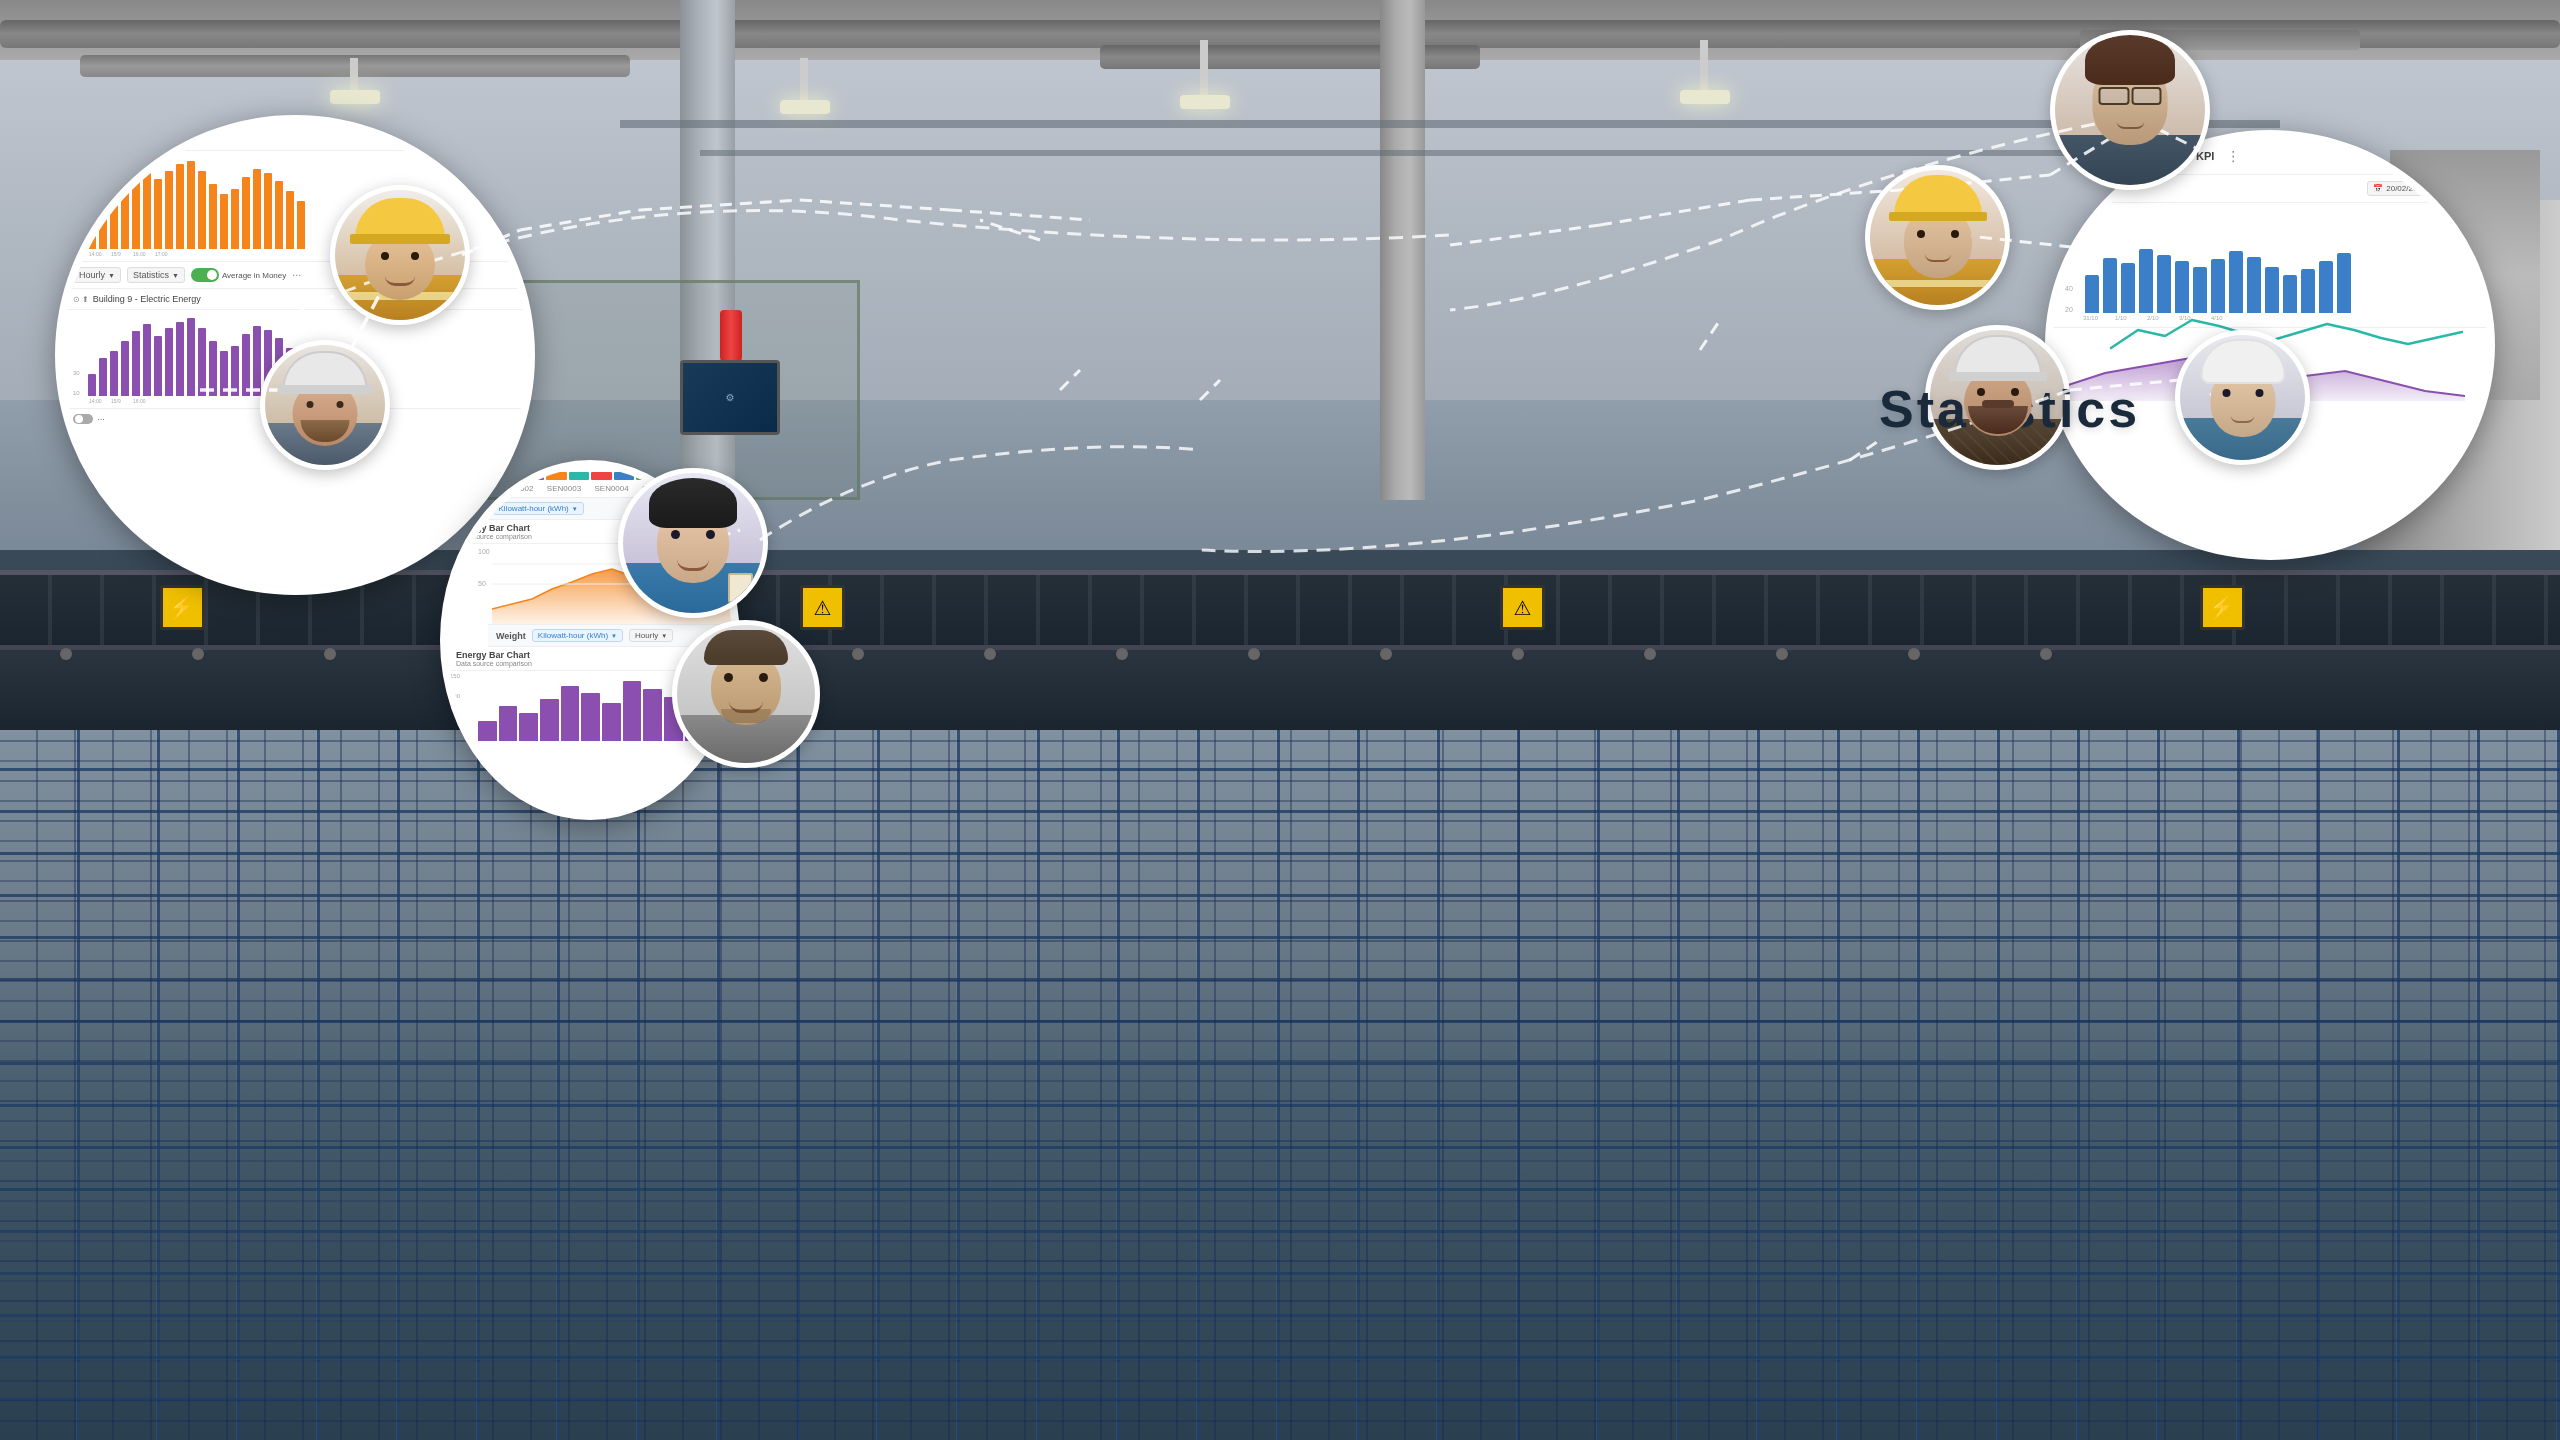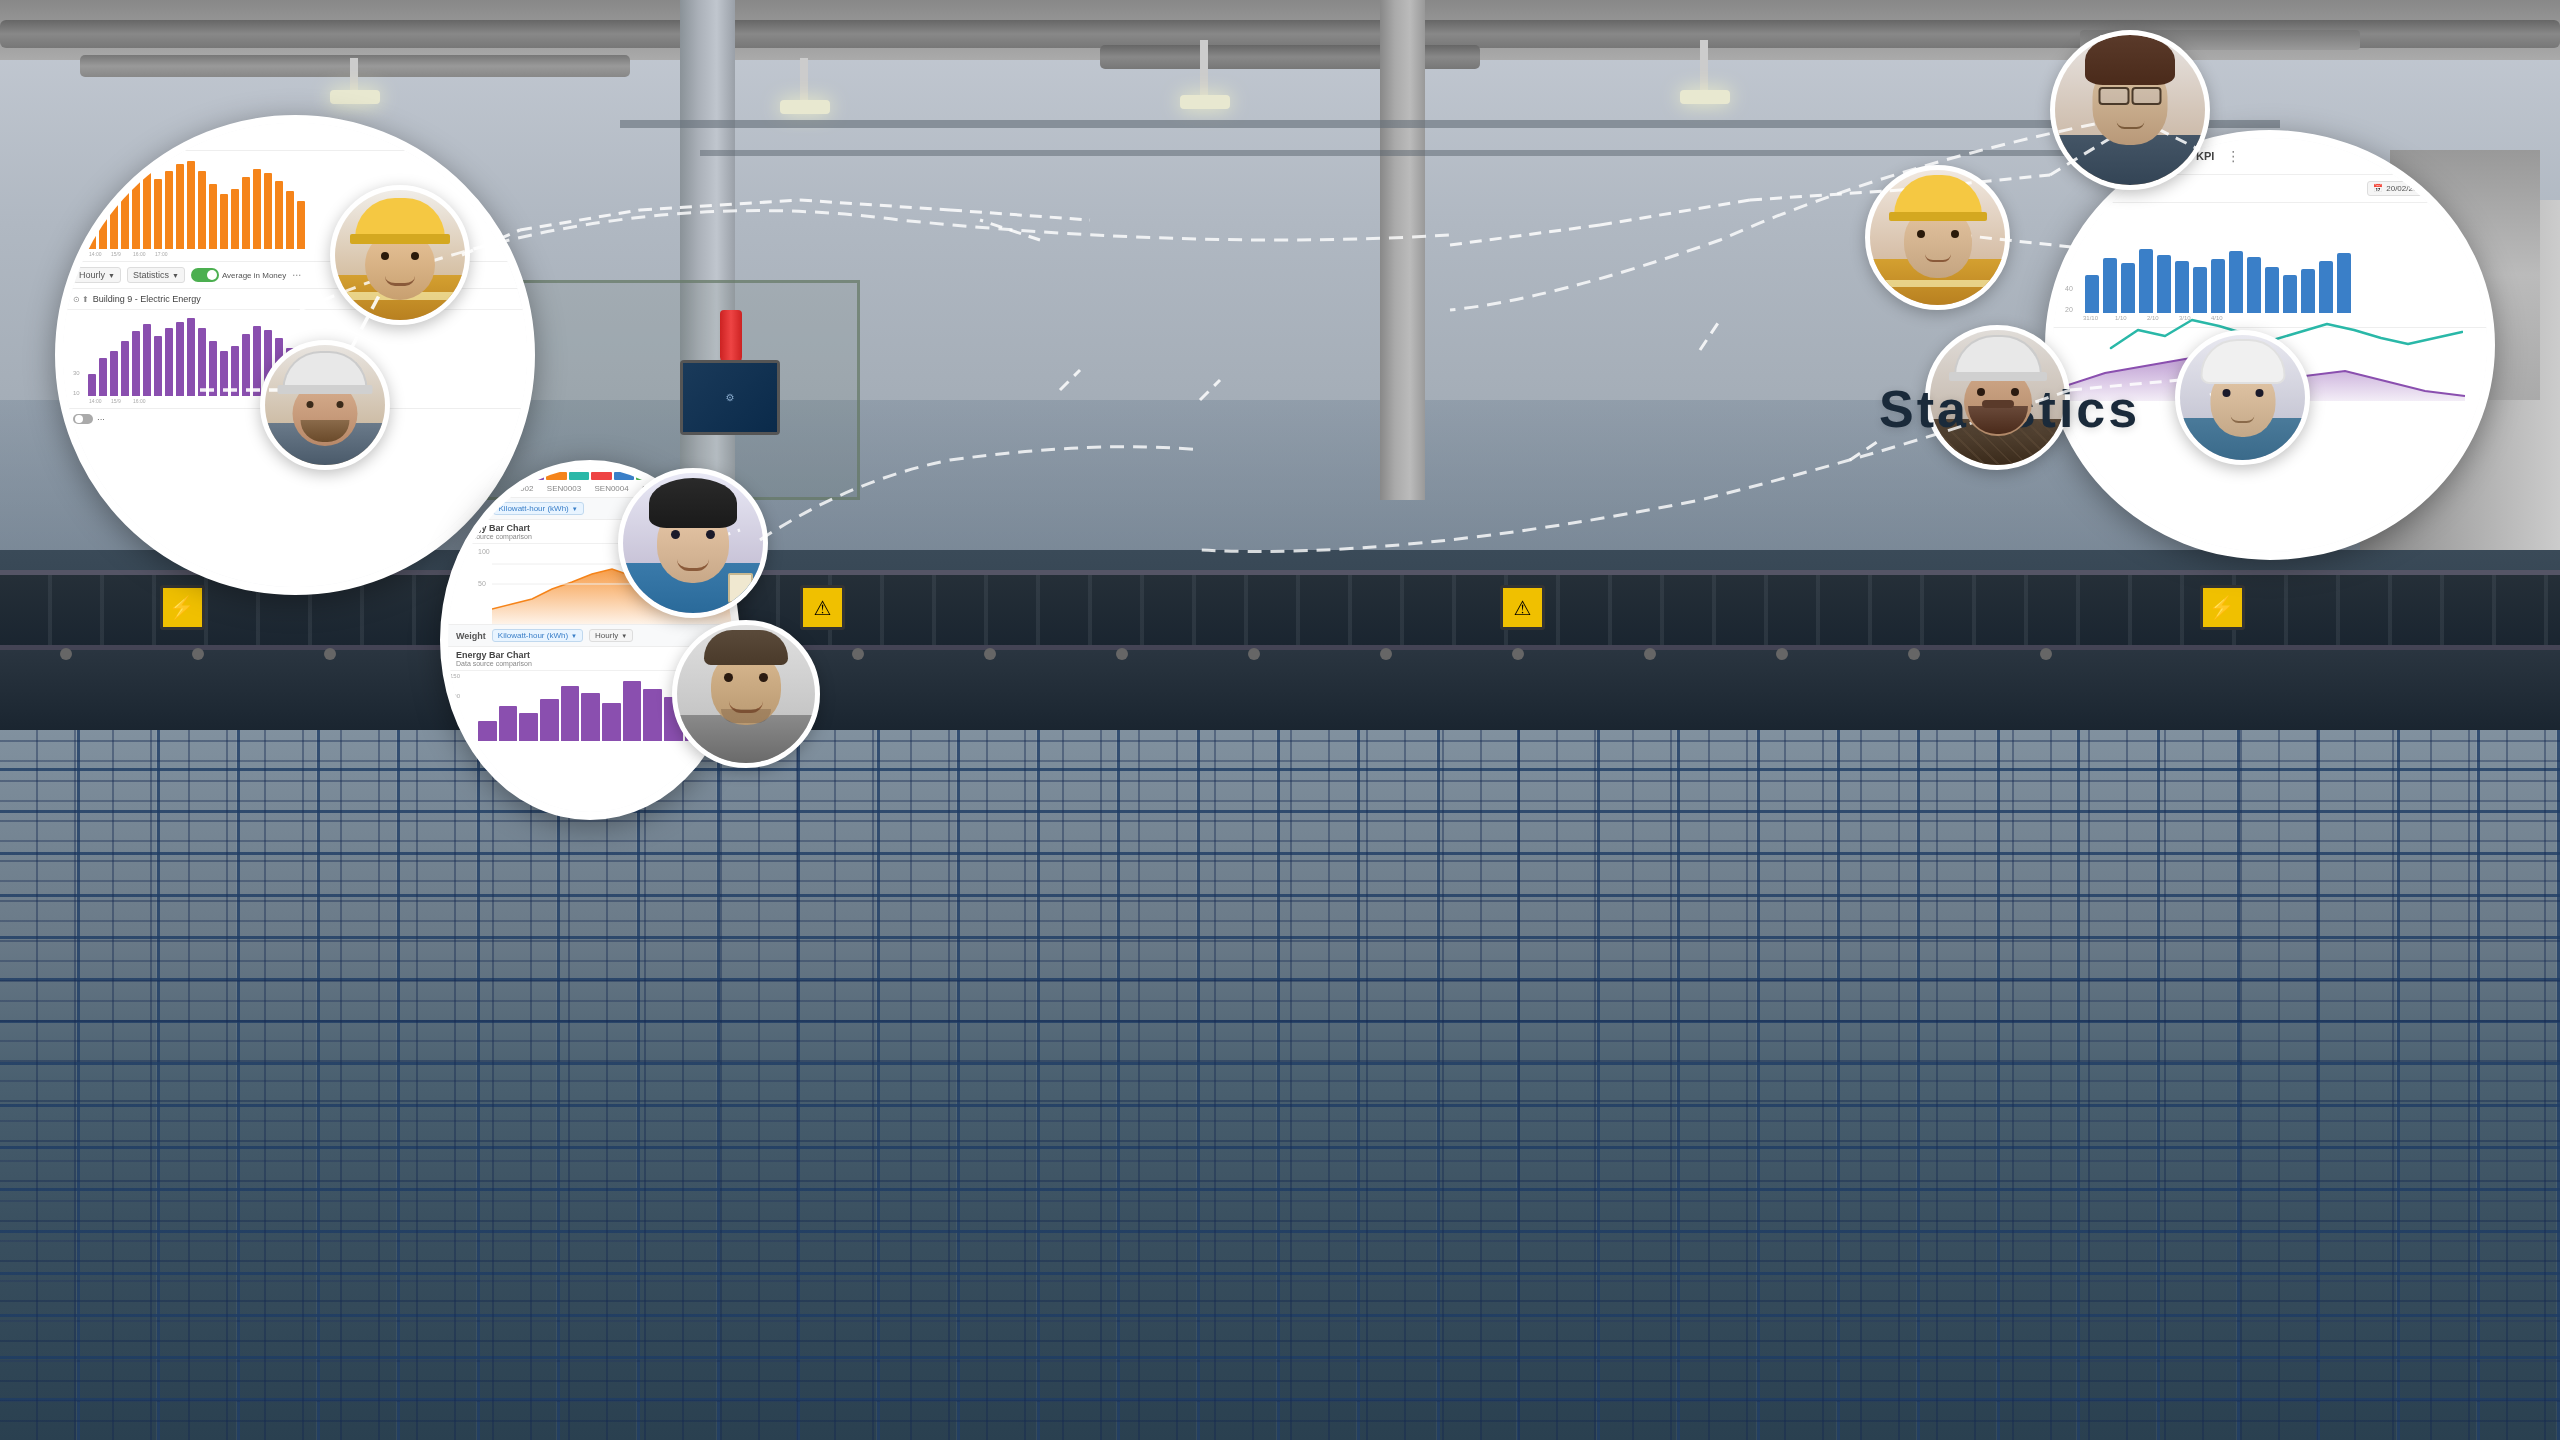--- a/index.html
+++ b/index.html
@@ -446,21 +446,21 @@
           </linearGradient>
         </defs>
         <polygon points="0,80 0,65 20,60 40,55 60,45 80,38 100,30 120,25 140,32 160,45 180,50 200,42 220,55 240,60 240,80" fill="url(#orangeGrad)"></polygon>
         <polyline points="0,65 20,60 40,55 60,45 80,38 100,30 120,25 140,32 160,45 180,50 200,42 220,55 240,60" fill="none" stroke="#f5841a" stroke-width="1.5"></polyline>
 
         <line x1="0" y1="40" x2="240" y2="40" stroke="#eee" stroke-width="1"></line>
         <line x1="0" y1="20" x2="240" y2="20" stroke="#eee" stroke-width="1"></line>
       </svg>
     </div>
 
-    <div style="padding:4px 8px;background:#f8f9fa;border-bottom:1px solid #eee;border-top:1px solid #eee;display:flex;align-items:center;gap:6px;">
+    <div style="padding:4px 8px;background:#f8f9fa;border-bottom:1px solid #eee;border-top:1px solid #eee;display:flex;align-items:center;gap:6px;margin-left:40px;">
       <span style="font-size:9px;color:#555;font-weight:600;">Weight</span>
       <div style="display:flex;align-items:center;gap:3px;background:#e8f4ff;border:1px solid #c0d8ee;border-radius:3px;padding:1px 5px;font-size:8px;color:#3a7fc8;">
         <span>Kilowatt-hour (kWh)</span>
         <span style="font-size:6px;">▼</span>
       </div>
       <div style="display:flex;align-items:center;gap:3px;background:#f5f5f5;border:1px solid #ddd;border-radius:3px;padding:1px 5px;font-size:8px;color:#555;">
         <span>Hourly</span>
         <span style="font-size:6px;">▼</span>
       </div>
     </div>

